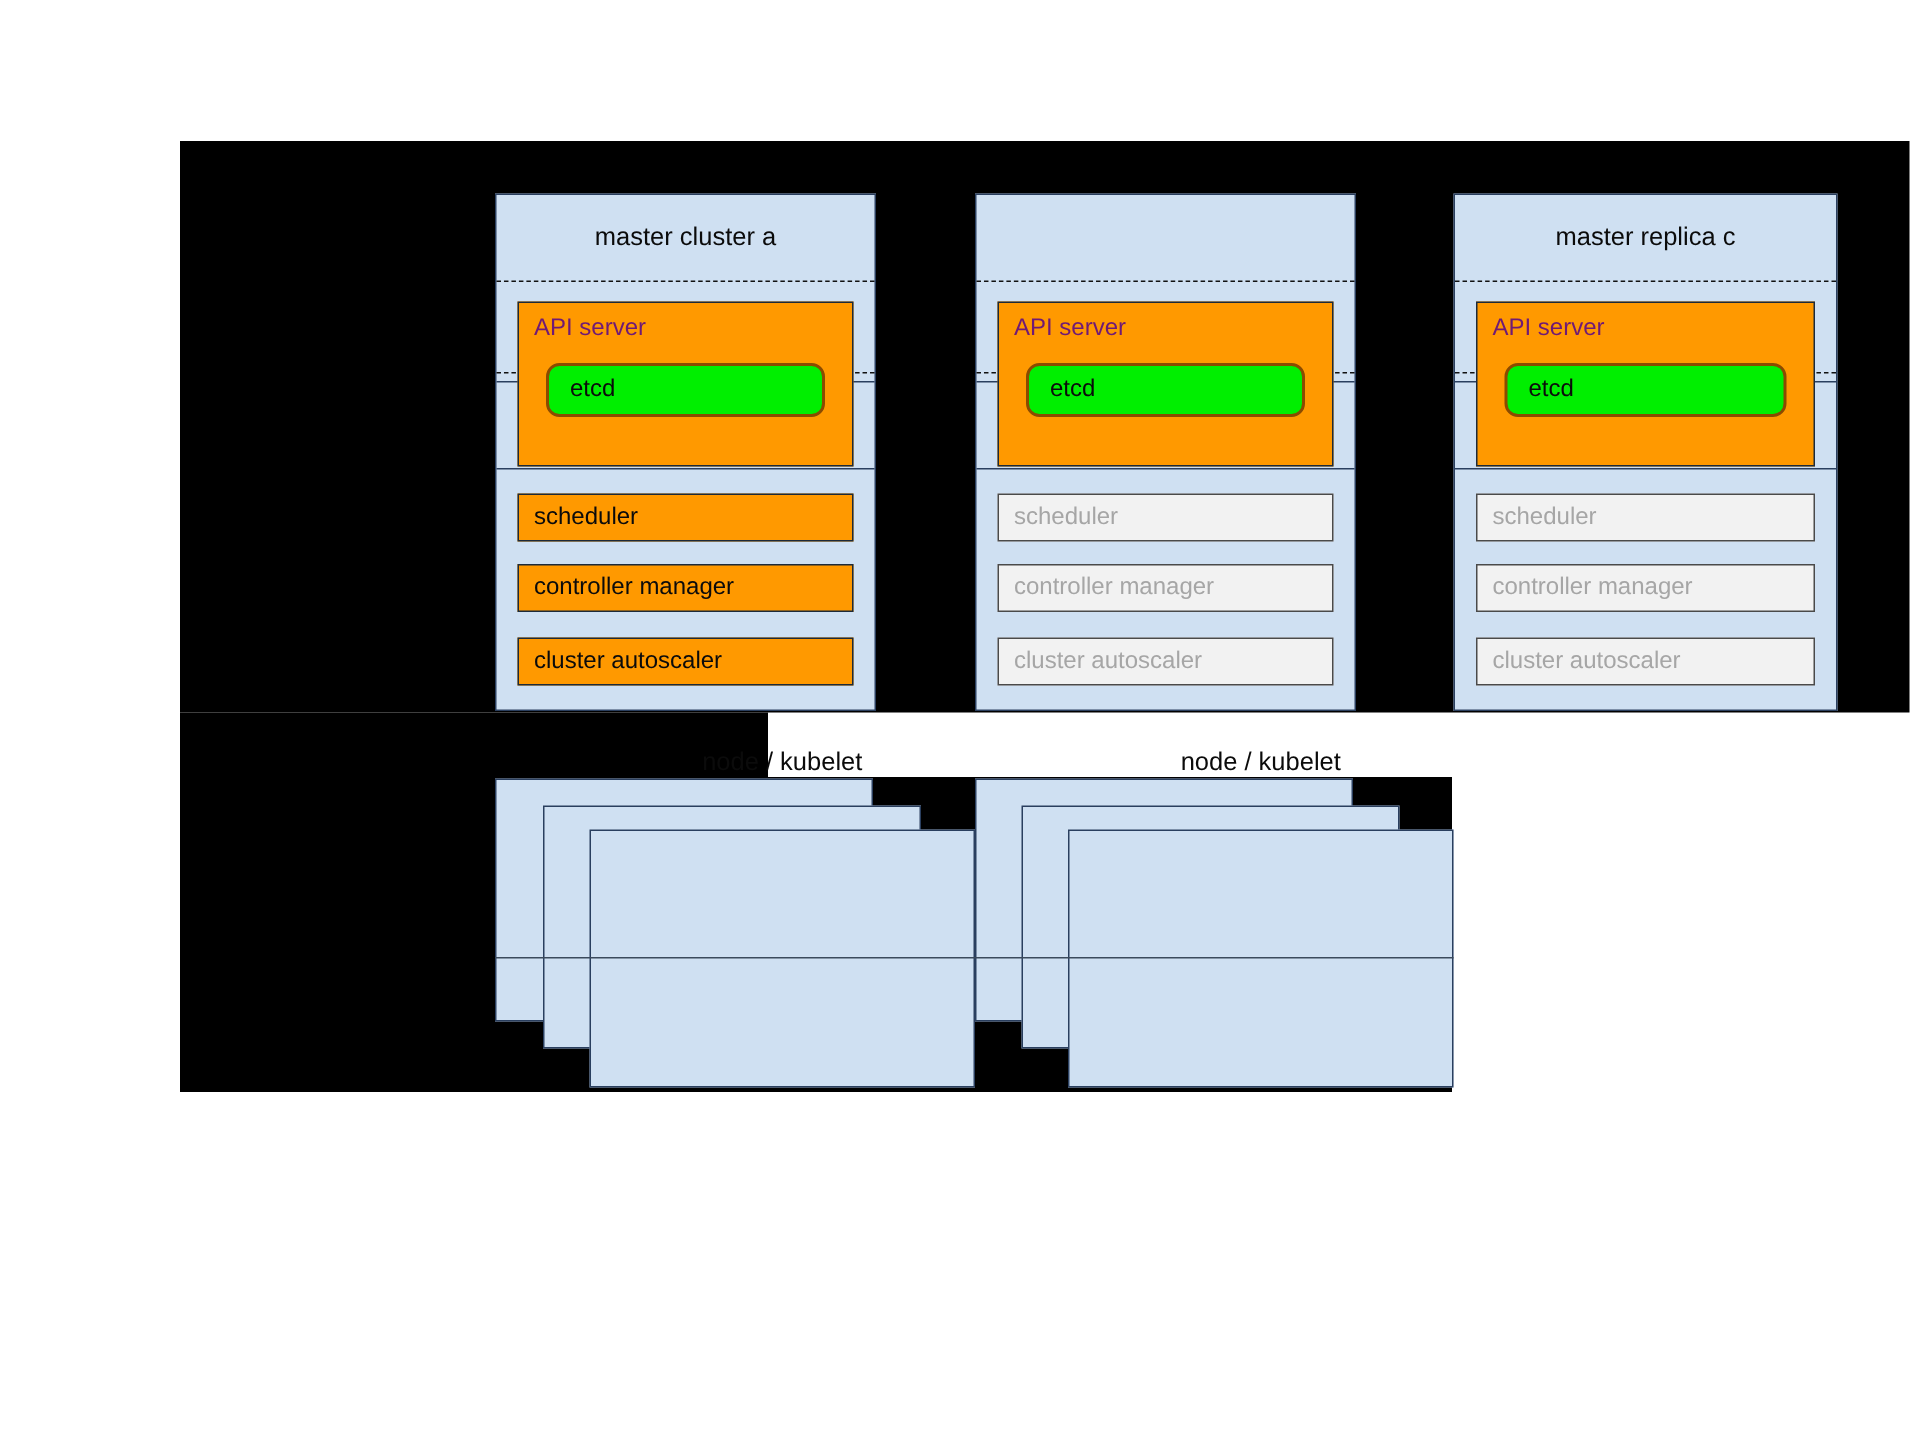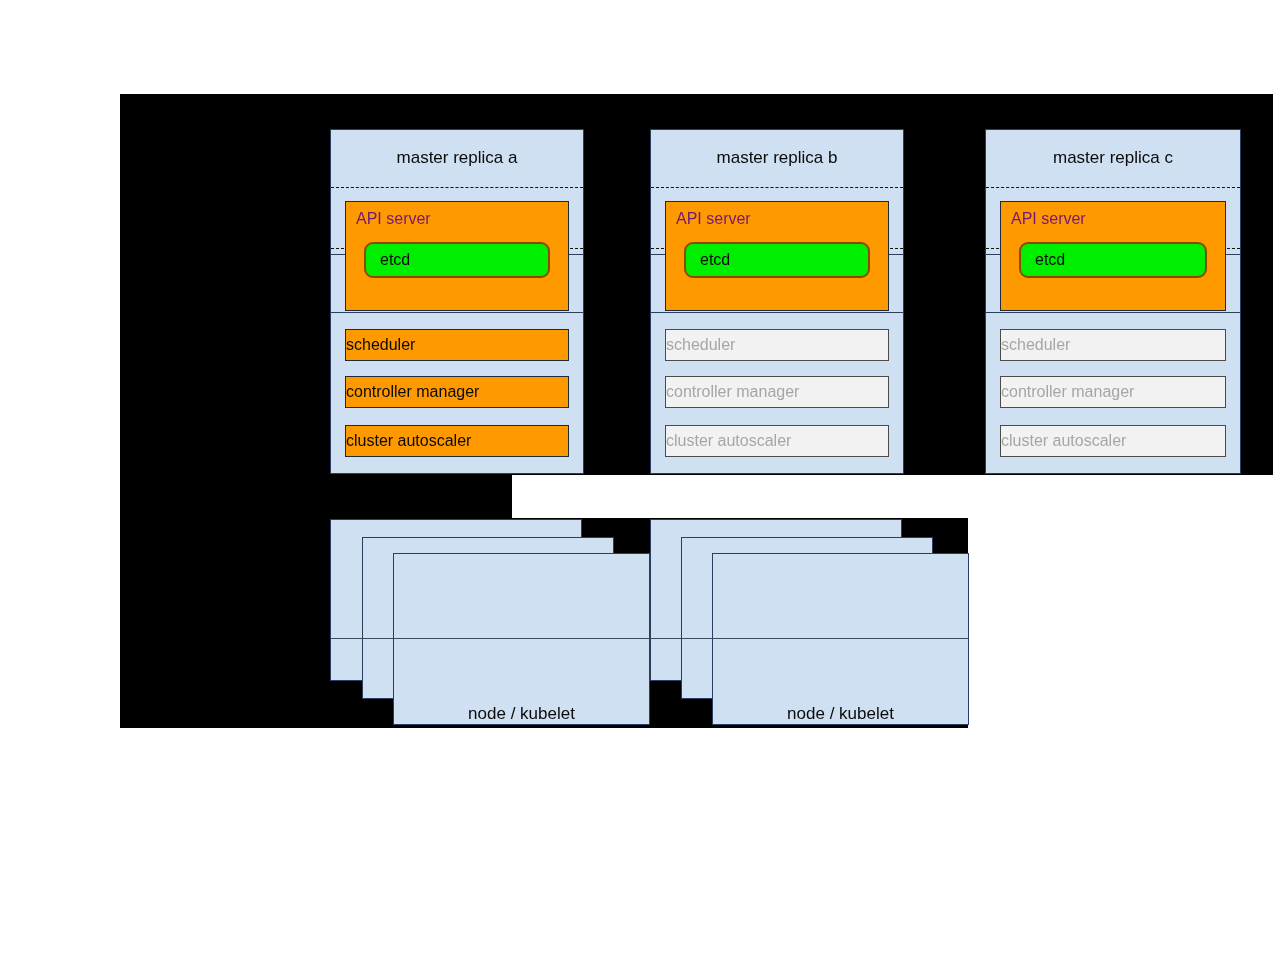--- a/index.html
+++ b/index.html
@@ -30,21 +30,21 @@
 
   
   .replica {
     position: absolute;
     background: #cfe0f2;
     border: 1px solid #2a3f5f;
     box-sizing: border-box;
   }
   #replica-a { left: 330px;  top: 129px; width: 254px; height: 345px; }
   #replica-b { left: 650px;  top: 129px; width: 254px; height: 345px; }
-  #replica-c { left: 969px;  top: 129px; width: 256px; height: 345px; margin-left: 16px; }
+  #replica-c { left: 969px;  top: 129px; width: 256px; height: 345px; }
 
   .replica-title {
     position: absolute;
     left: 0;
     top: 18px;
     width: 100%;
     text-align: center;
     font-size: 17px;
     color: #0b0b0b;
     line-height: 20px;
@@ -65,21 +65,21 @@
   
   .pill {
     position: absolute;
     left: 14px;
     right: 14px;
     height: 32px;
     box-sizing: border-box;
     border: 1px solid #1c2a3a;
     display: flex;
     align-items: center;
-    padding-left: 0;
+    padding-left: 10px;
     font-size: 16px;
     color: #0b0b0b;
     background: #ff9900;
   }
   .pill.active  { background: #ff9900; color: #0b0b0b; border-color: #1c2a3a; }
   .pill.idle    { background: #f2f2f2; color: #a6a6a6; border-color: #4a4a4a; }
 
   
   .apiblock {
     position: absolute;
@@ -118,21 +118,21 @@
   
   .node-stack { position: absolute; }
   .node-card {
     position: absolute;
     background: #cfe0f2;
     border: 1px solid #2a3f5f;
     box-sizing: border-box;
   }
   .node-card.front {
     display: flex;
-    align-items: flex-end;
+    align-items: flex-start;
     justify-content: center;
   }
   .node-label {
     font-size: 17px;
     color: #0b0b0b;
     margin-top: -56px;
   }
   
   .node-divider {
     position: absolute;
@@ -143,40 +143,39 @@
 </head>
 <body>
 
 <div id="canvas">
 
   <div class="backdrop" id="backdrop-top"></div>
   <div class="backdrop" id="backdrop-left"></div>
   <div class="backdrop" id="backdrop-bottom"></div>
 
   <div class="replica" id="replica-a">
-    <div class="replica-title">master replica a</div>
+    <div class="replica-title">master cluster a</div>
     <div class="hline dashed" style="top:57px;"></div>
     <div class="hline dashed" style="top:118px;"></div>
     <div class="hline" style="top:124px;"></div>
     <div class="hline" style="top:182px;"></div>
 
     <div class="apiblock">
       <div class="apilabel">API server</div>
       <div class="etcd">
         <span>etcd</span>
       </div>
     </div>
 
     <div class="pill active" style="top:199px;">scheduler</div>
     <div class="pill active" style="top:246px;">controller manager</div>
     <div class="pill active" style="top:295px;">cluster autoscaler</div>
   </div>
 
   <div class="replica" id="replica-b">
-    <div class="replica-title">master replica b</div>
     <div class="hline dashed" style="top:57px;"></div>
     <div class="hline dashed" style="top:118px;"></div>
     <div class="hline" style="top:124px;"></div>
     <div class="hline" style="top:182px;"></div>
 
     <div class="apiblock">
       <div class="apilabel">API server</div>
       <div class="etcd">
         <span>etcd</span>
       </div>

